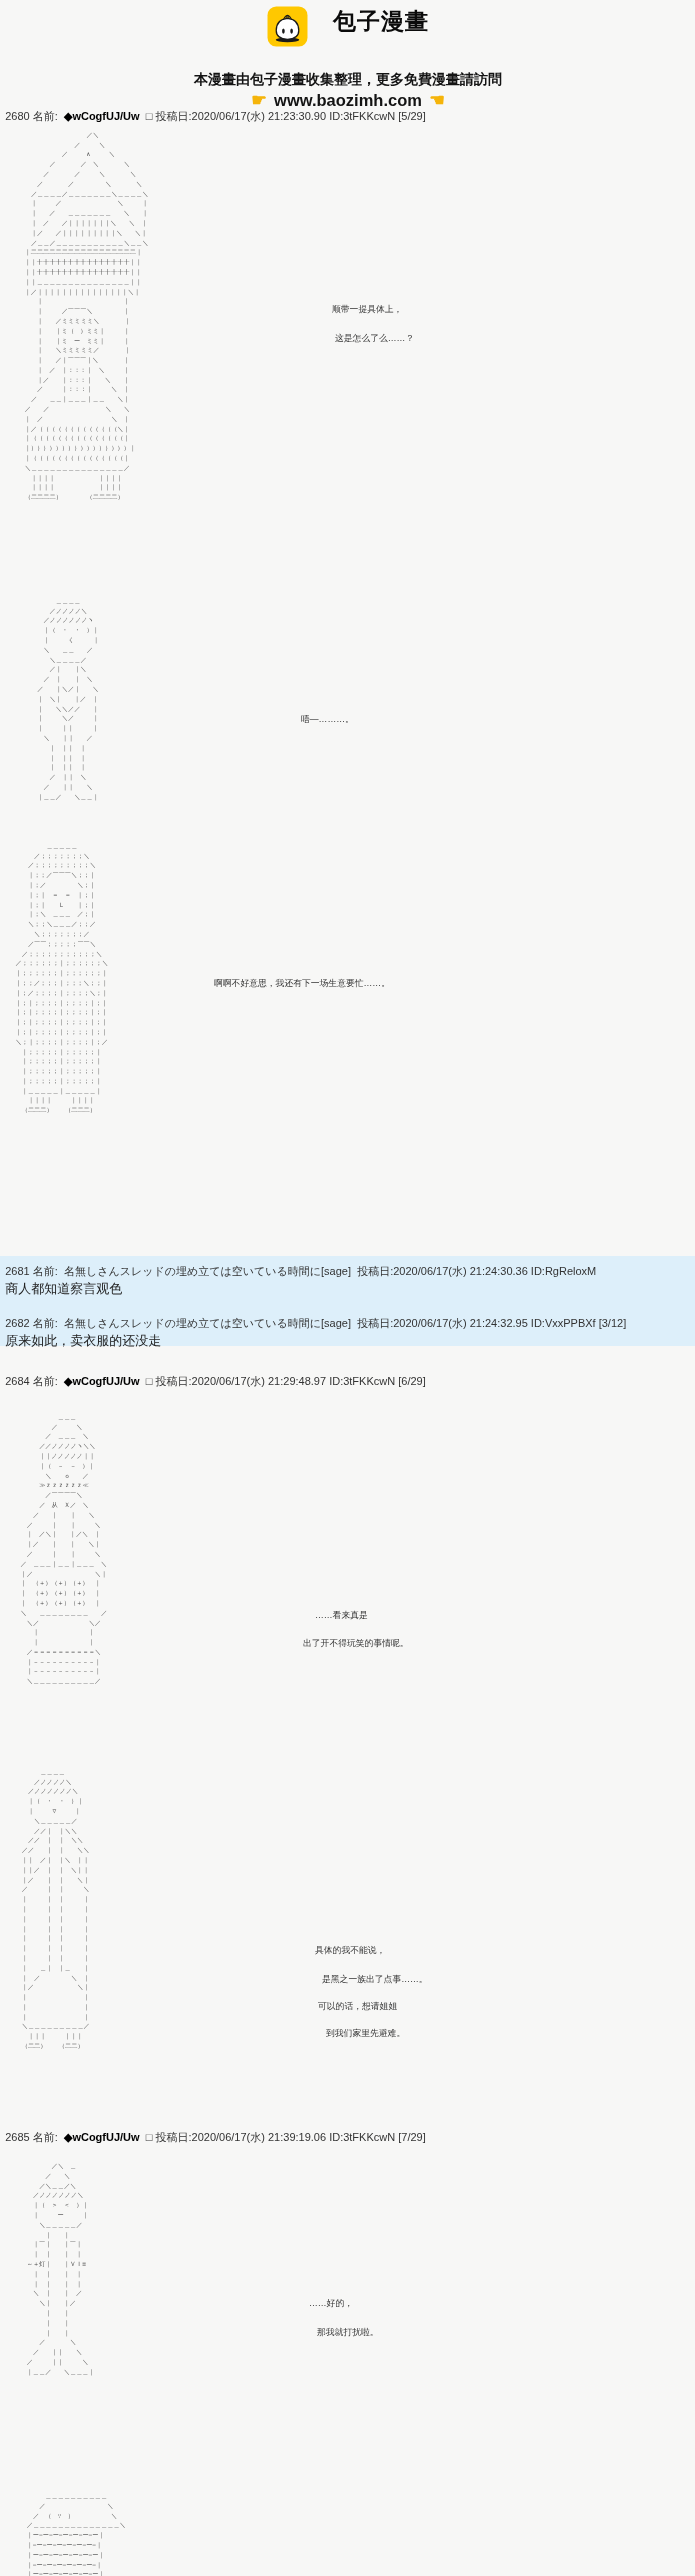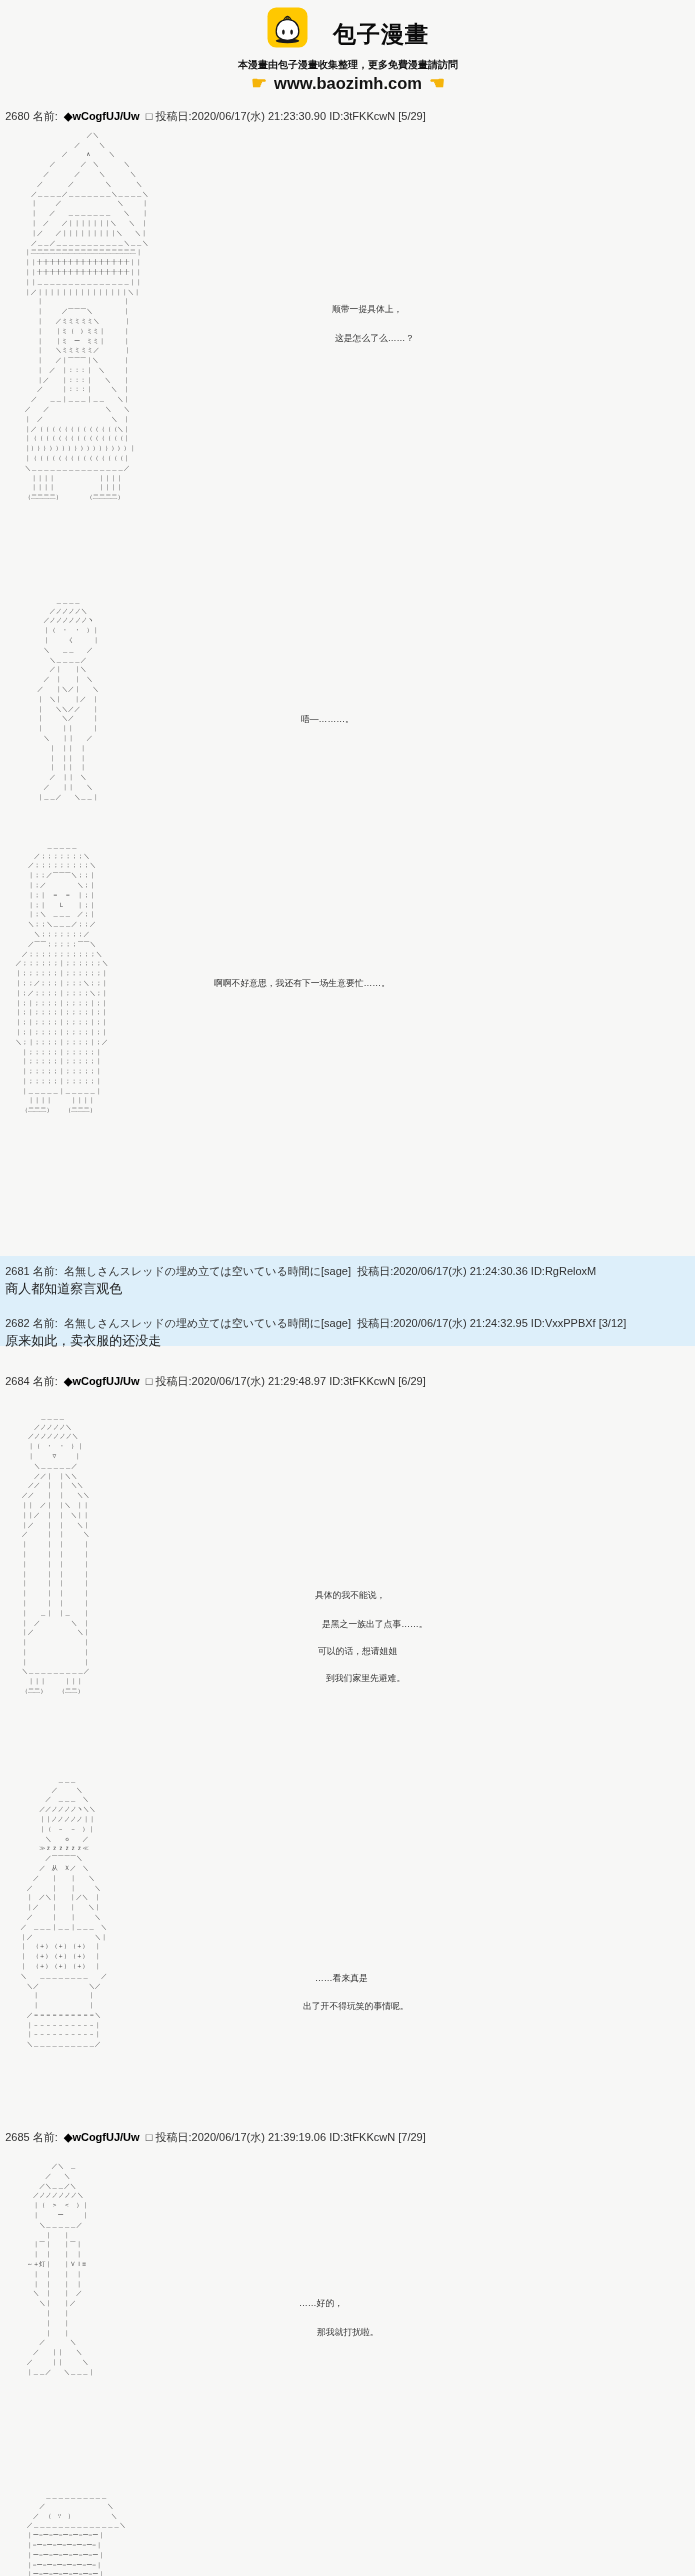--- a/index.html
+++ b/index.html
@@ -6,23 +6,23 @@
   body{
     width:696px;
     background:#f7f7f6;
     font-family:"Liberation Sans",sans-serif;
     color:#333;
   }
   .page{position:relative;width:696px;overflow:hidden;}
 
   
   .hdr{height:103px;text-align:center;padding-top:6.2px;box-sizing:border-box;}
-  .hdr-row{display:flex;align-items:flex-end;justify-content:center;gap:25px;height:44px;}
+  .hdr-row{display:flex;align-items:flex-start;justify-content:center;gap:25px;height:44px;}
   .hdr-title{font-size:23px;font-weight:bold;color:#0b0b0b;letter-spacing:1px;}
-  .hdr-sub{font-size:10px;font-weight:bold;color:#141414;margin-top:8px;}
+  .hdr-sub{font-size:14px;font-weight:bold;color:#141414;margin-top:21px;}
   .hdr-url{font-size:16.5px;font-weight:bold;color:#141414;margin-top:2.1px;
            display:flex;align-items:center;justify-content:center;gap:7.2px;}
   .finger{color:#f5b40a;font-size:17.5px;line-height:1;}
 
   
   .post-head{font-size:11px;color:#333;padding:6.2px 0 0 5.2px;white-space:nowrap;}
   .pname{font-weight:bold;color:#000;}
   .sp{margin-left:3.1px;}
 
   
@@ -190,56 +190,20 @@
     </div>
     <div class="post-body">原来如此，卖衣服的还没走</div>
   </div>
 
   <div class="post-head" style="height:32px;padding-top:28px;">
     <span>2684 名前:</span>
     <span class="pname sp">◆wCogfUJ/Uw</span>
     <span class="sp">□ 投稿日:2020/06/17(水) 21:29:48.97 ID:3tFKKcwN [6/29]</span>
   </div>
 
-  <div class="aa-box" style="height:363px;">
-    <pre class="aa" style="left:15.5px;">　　　　＿＿＿＿
-　　　／ノノノノ＼
-　　／ノノノノノノ＼
-　　｜（　・　・　）｜
-　　｜　　　▽　　　｜
-　　　＼＿＿＿＿＿／
-　　　／／｜　｜＼＼
-　　／／　｜　｜　＼＼
-　／／　　｜　｜　　＼＼
-　｜｜　／｜　｜＼　｜｜
-　｜｜／　｜　｜　＼｜｜
-　｜／　　｜　｜　　＼｜
-　／　　　｜　｜　　　＼
-　｜　　　｜　｜　　　｜
-　｜　　　｜　｜　　　｜
-　｜　　　｜　｜　　　｜
-　｜　　　｜　｜　　　｜
-　｜　　　｜　｜　　　｜
-　｜　　　｜　｜　　　｜
-　｜　　　｜　｜　　　｜
-　｜　　＿｜　｜＿　　｜
-　｜　／　　　　　＼　｜
-　｜／　　　　　　　＼｜
-　｜　　　　　　　　　｜
-　｜　　　　　　　　　｜
-　｜　　　　　　　　　｜
-　＼＿＿＿＿＿＿＿＿＿／
-　　｜｜｜　　　｜｜｜
-　（二二）　　（二二）</pre>
-    <div class="dlg" style="left:315px;top:184px;">具体的我不能说，</div>
-    <div class="dlg" style="left:322px;top:213px;">是黑之一族出了点事……。</div>
-    <div class="dlg" style="left:318px;top:240px;">可以的话，想请姐姐</div>
-    <div class="dlg" style="left:326px;top:267px;">到我们家里先避难。</div>
-  </div>
-
   <div class="aa-box" style="height:355px;">
     <pre class="aa" style="left:20.6px;">　　　　　　＿＿＿
 　　　　　／　　　＼
 　　　　／　＿＿＿　＼
 　　　／／ノノノノヽ＼＼
 　　　｜｜ノノノノノ｜｜
 　　　｜（　－　－　）｜
 　　　　＼　　ｏ　　／
 　　　≫ｚｚｚｚｚｚ≪
 　　　　／￣￣￣￣＼
@@ -259,20 +223,56 @@
 　　｜　　　　　　　　｜
 　　｜　　　　　　　　｜
 　／＝＝＝＝＝＝＝＝＝＝＼
 　｜－－－－－－－－－－｜
 　｜－－－－－－－－－－｜
 　＼＿＿＿＿＿＿＿＿＿＿／</pre>
     <div class="dlg" style="left:315px;top:204px;">……看来真是</div>
     <div class="dlg" style="left:303px;top:232px;">出了开不得玩笑的事情呢。</div>
   </div>
 
+  <div class="aa-box" style="height:363px;">
+    <pre class="aa" style="left:15.5px;">　　　　＿＿＿＿
+　　　／ノノノノ＼
+　　／ノノノノノノ＼
+　　｜（　・　・　）｜
+　　｜　　　▽　　　｜
+　　　＼＿＿＿＿＿／
+　　　／／｜　｜＼＼
+　　／／　｜　｜　＼＼
+　／／　　｜　｜　　＼＼
+　｜｜　／｜　｜＼　｜｜
+　｜｜／　｜　｜　＼｜｜
+　｜／　　｜　｜　　＼｜
+　／　　　｜　｜　　　＼
+　｜　　　｜　｜　　　｜
+　｜　　　｜　｜　　　｜
+　｜　　　｜　｜　　　｜
+　｜　　　｜　｜　　　｜
+　｜　　　｜　｜　　　｜
+　｜　　　｜　｜　　　｜
+　｜　　　｜　｜　　　｜
+　｜　　＿｜　｜＿　　｜
+　｜　／　　　　　＼　｜
+　｜／　　　　　　　＼｜
+　｜　　　　　　　　　｜
+　｜　　　　　　　　　｜
+　｜　　　　　　　　　｜
+　＼＿＿＿＿＿＿＿＿＿／
+　　｜｜｜　　　｜｜｜
+　（二二）　　（二二）</pre>
+    <div class="dlg" style="left:315px;top:184px;">具体的我不能说，</div>
+    <div class="dlg" style="left:322px;top:213px;">是黑之一族出了点事……。</div>
+    <div class="dlg" style="left:318px;top:240px;">可以的话，想请姐姐</div>
+    <div class="dlg" style="left:326px;top:267px;">到我们家里先避难。</div>
+  </div>
+
   <div class="post-head" style="height:25px;padding-top:6.2px;">
     <span>2685 名前:</span>
     <span class="pname sp">◆wCogfUJ/Uw</span>
     <span class="sp">□ 投稿日:2020/06/17(水) 21:39:19.06 ID:3tFKKcwN [7/29]</span>
   </div>
 
   <div class="aa-box" style="height:330px;">
     <pre class="aa" style="left:20.6px;">　　　　　／＼　＿
 　　　　／　　＼
 　　　／＼＿＿／＼
@@ -288,21 +288,21 @@
 　　｜　｜　　｜　｜
 　　＼　｜　　｜　／
 　　　＼｜　　｜／
 　　　　｜　　｜
 　　　　｜　　｜
 　　　　｜　　｜
 　　　／　　　　＼
 　　／　　｜｜　　＼
 　／　　　｜｜　　　＼
 　｜＿＿／　　＼＿＿＿｜</pre>
-    <div class="dlg" style="left:299px;top:143px;">……好的，</div>
+    <div class="dlg" style="left:309px;top:143px;">……好的，</div>
     <div class="dlg" style="left:317px;top:172px;">那我就打扰啦。</div>
   </div>
 
   <div class="aa-box" style="height:300px;">
     <pre class="aa" style="left:20.6px;">　　　　＿＿＿＿＿＿＿＿＿＿
 　　　／　　　　　　　　　　＼
 　　／　（　∵　）　　　　　　＼
 　／＿＿＿＿＿＿＿＿＿＿＿＿＿＿＼
 　｜ー−ー−ー−ー−ー−ー−ー｜
 　｜−ー−ー−ー−ー−ー−ー−｜

